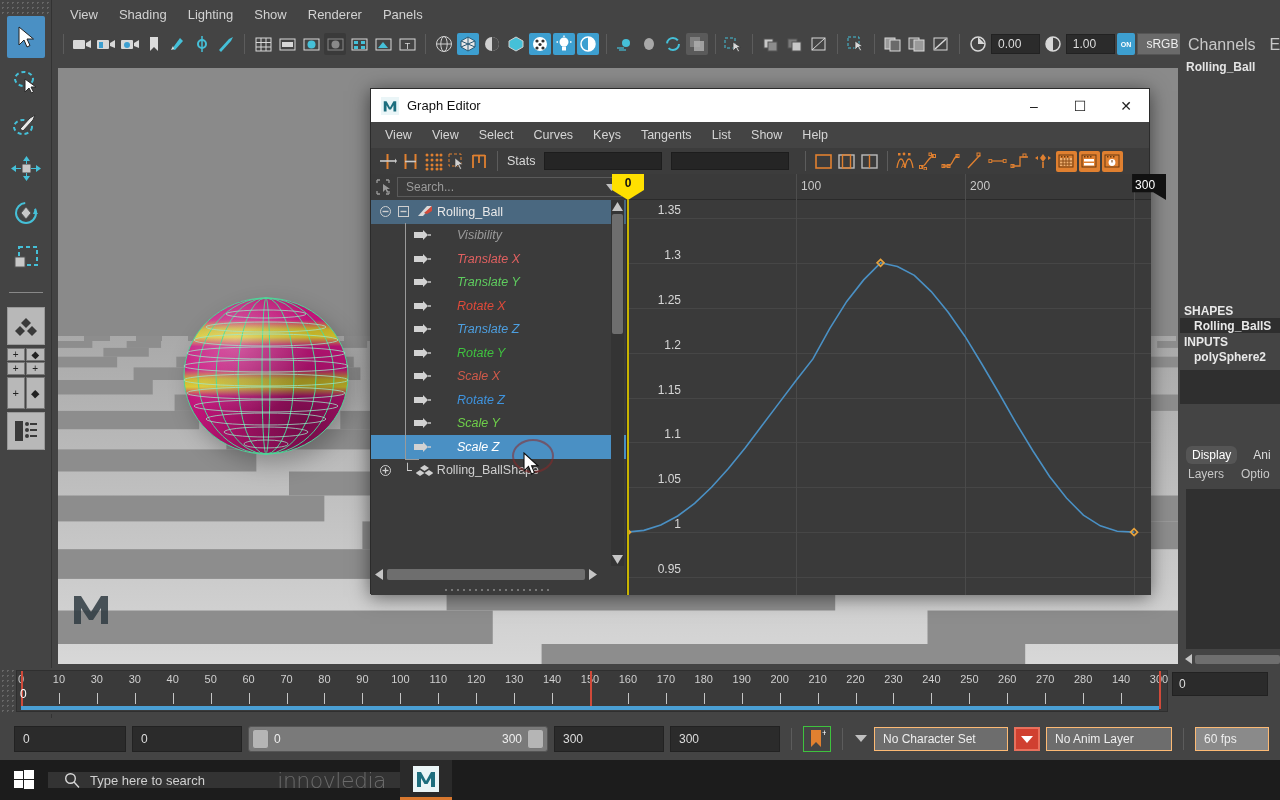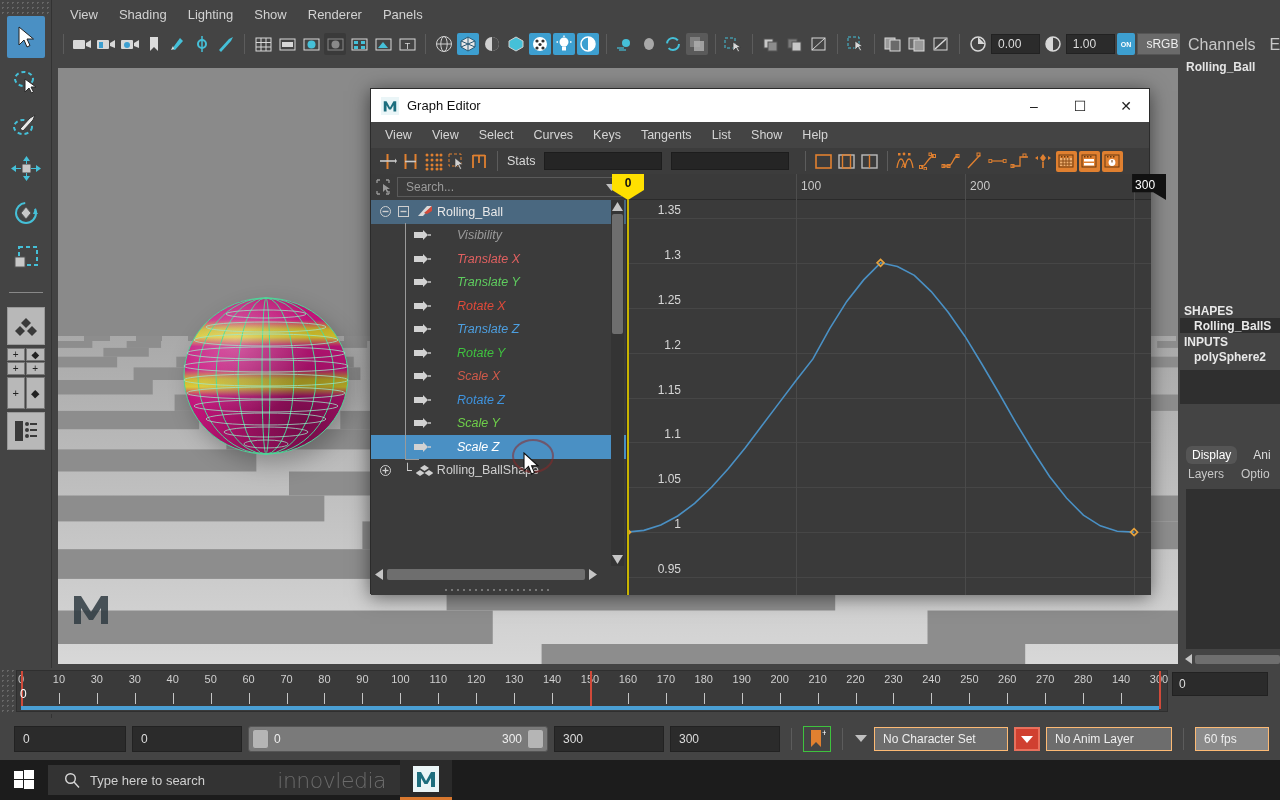--- a/index.html
+++ b/index.html
@@ -102,21 +102,21 @@
      display:flex; align-items:center; justify-content:space-between; padding:0 3px; position:relative; }
   .rs-handle { width:17px; height:20px; background:#b5b5b5; border:1px solid #777; border-radius:3px; }
   .rs-lbl { font-size:12px; color:#eee; }
   .gf { height:24px; background:#6d6d6d; border:1px solid #fdba74; color:#eee; display:flex; align-items:center;
      padding:0 8px; font-size:12px; }
 
   
   #taskbar { position:absolute; left:0; top:760px; width:1280px; height:40px; background:#1c1c1c;
      display:flex; align-items:center; }
   #startbtn { width:48px;height:40px;display:flex;align-items:center;justify-content:center; }
-  #searchbox { width:352px; height:30px; background:#333; display:flex; align-items:center; gap:10px;
+  #searchbox { width:352px; height:16px; background:#333; display:flex; align-items:center; gap:10px;
      padding-left:16px; position:relative; }
   #searchbox .ph { font-size:13px; color:#d0d0d0; }
   #watermark { position:absolute; right:14px; font-size:22px; color:#6b6b6b; font-weight:300;
      letter-spacing:-.5px; font-family:"DejaVu Sans", sans-serif; }
   #tb-maya { width:52px;height:40px;display:flex;align-items:center;justify-content:center;
      border-bottom:3px solid #d8772e; background:#2a2a2a; }
 
   
   #ge { position:absolute; left:370px; top:88px; width:780px; height:506px;
      background:#4c1d95; box-shadow:0 3px 18px rgba(0,0,0,.55); border:1px solid #2b2b2b; }

